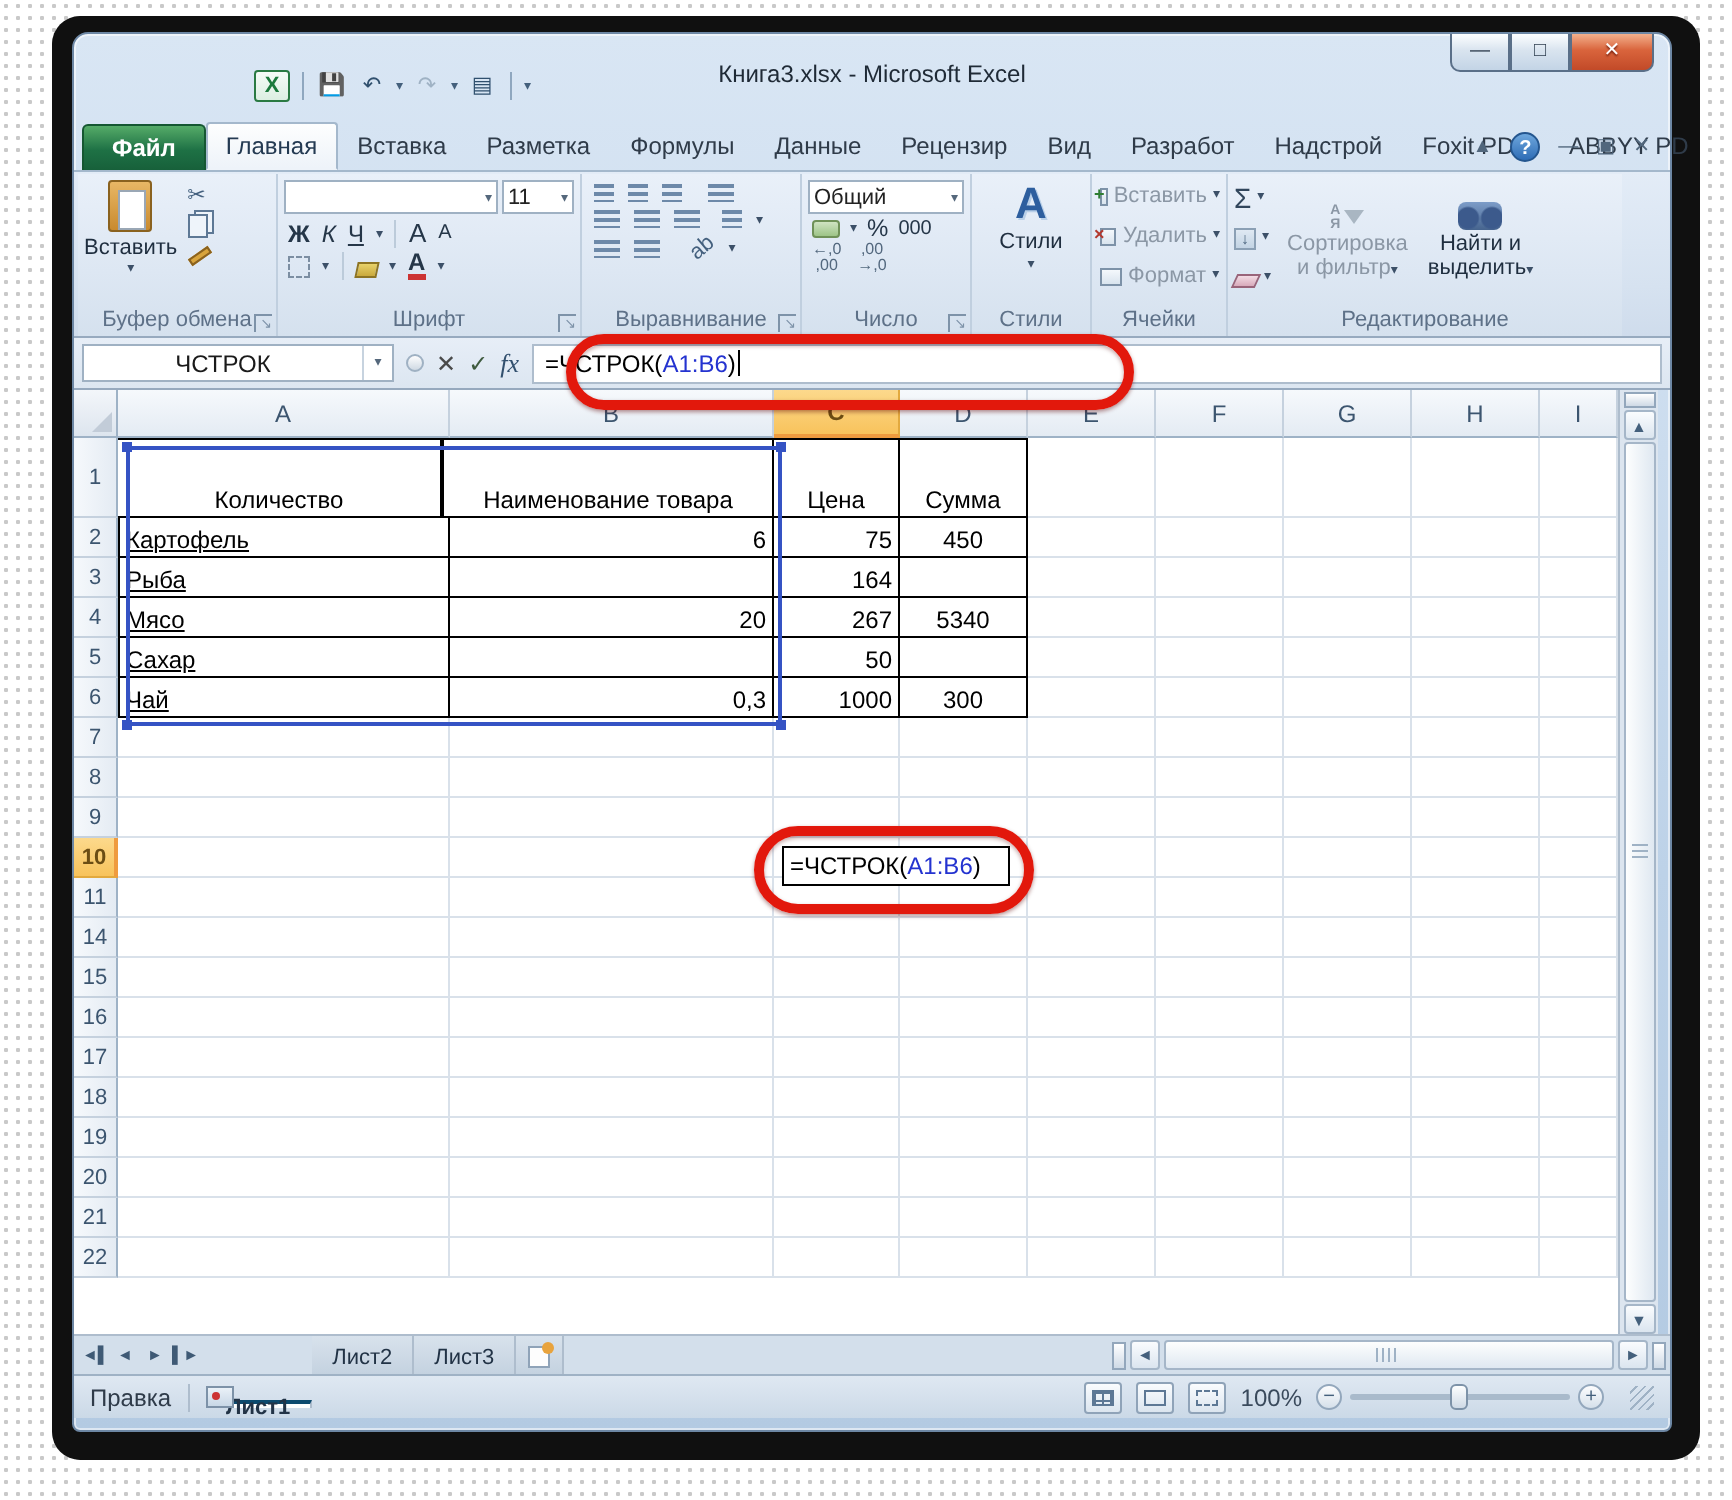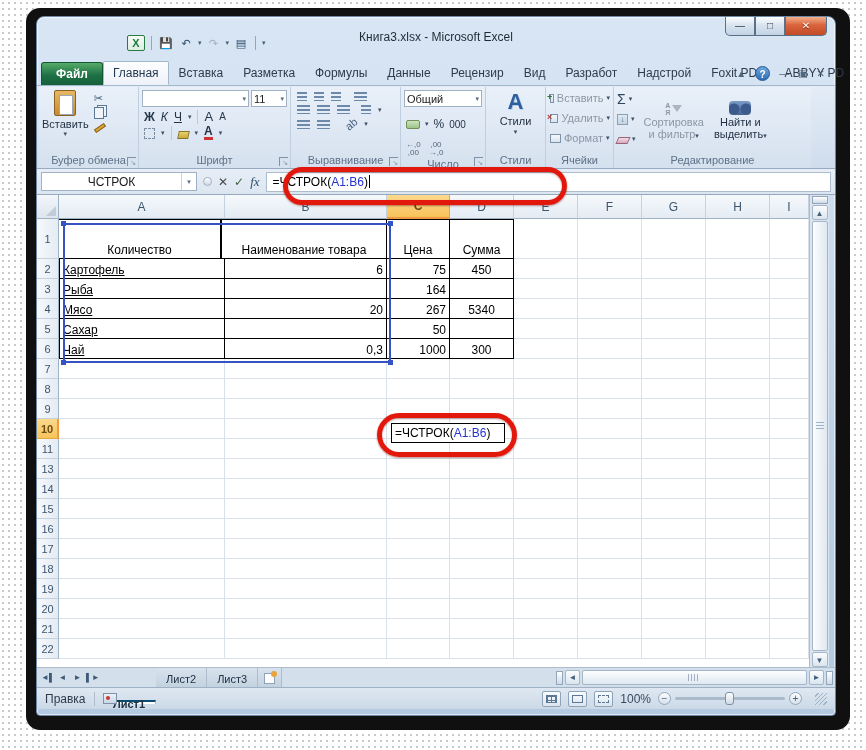--- a/index.html
+++ b/index.html
@@ -339,21 +339,21 @@
             <span class="lines-ic"></span>
             <span class="mini-ic" style="margin-left:8px;transform:rotate(-40deg)">ab</span>
               <span class="drop7">▾</span>
           </div>
         </div>
         <div class="rgroup-label">Выравнивание</div>
         <div class="dlg">↘</div>
       </div>
 
       <div class="rgroup" style="width:85px">
-        <div class="rgroup-body" style="flex-direction:column;gap:10px">
+        <div class="rgroup-body" style="flex-direction:column;gap:0">
           <div class="selbox">
             <span>Общий</span>
             <span class="da">▾</span>
           </div>
           <div class="font-row" style="gap:5px">
             <span class="num-money"></span>
               <span class="drop7">▾</span>
             <span>%</span>
             <span style="font-size:10px">000</span>
           </div>
@@ -598,32 +598,20 @@
             <div class="gcell" style="width: 162px;"></div>
             <div class="gcell" style="width: 63px;"></div>
             <div class="gcell" style="width: 64px;"></div>
             <div class="gcell" style="width: 64px;"></div>
             <div class="gcell" style="width: 64px;"></div>
             <div class="gcell" style="width: 64px;"></div>
             <div class="gcell" style="width: 64px;"></div>
             <div class="gcell" style="width: 39px;"></div>
           </div>
           <div class="grow" style="height: 20px;">
-            <div class="row-h">13</div>
-            <div class="gcell" style="width: 166px;"></div>
-            <div class="gcell" style="width: 162px;"></div>
-            <div class="gcell" style="width: 63px;"></div>
-            <div class="gcell" style="width: 64px;"></div>
-            <div class="gcell" style="width: 64px;"></div>
-            <div class="gcell" style="width: 64px;"></div>
-            <div class="gcell" style="width: 64px;"></div>
-            <div class="gcell" style="width: 64px;"></div>
-            <div class="gcell" style="width: 39px;"></div>
-          </div>
-          <div class="grow" style="height: 20px;">
             <div class="row-h">14</div>
             <div class="gcell" style="width: 166px;"></div>
             <div class="gcell" style="width: 162px;"></div>
             <div class="gcell" style="width: 63px;"></div>
             <div class="gcell" style="width: 64px;"></div>
             <div class="gcell" style="width: 64px;"></div>
             <div class="gcell" style="width: 64px;"></div>
             <div class="gcell" style="width: 64px;"></div>
             <div class="gcell" style="width: 64px;"></div>
             <div class="gcell" style="width: 39px;"></div>

